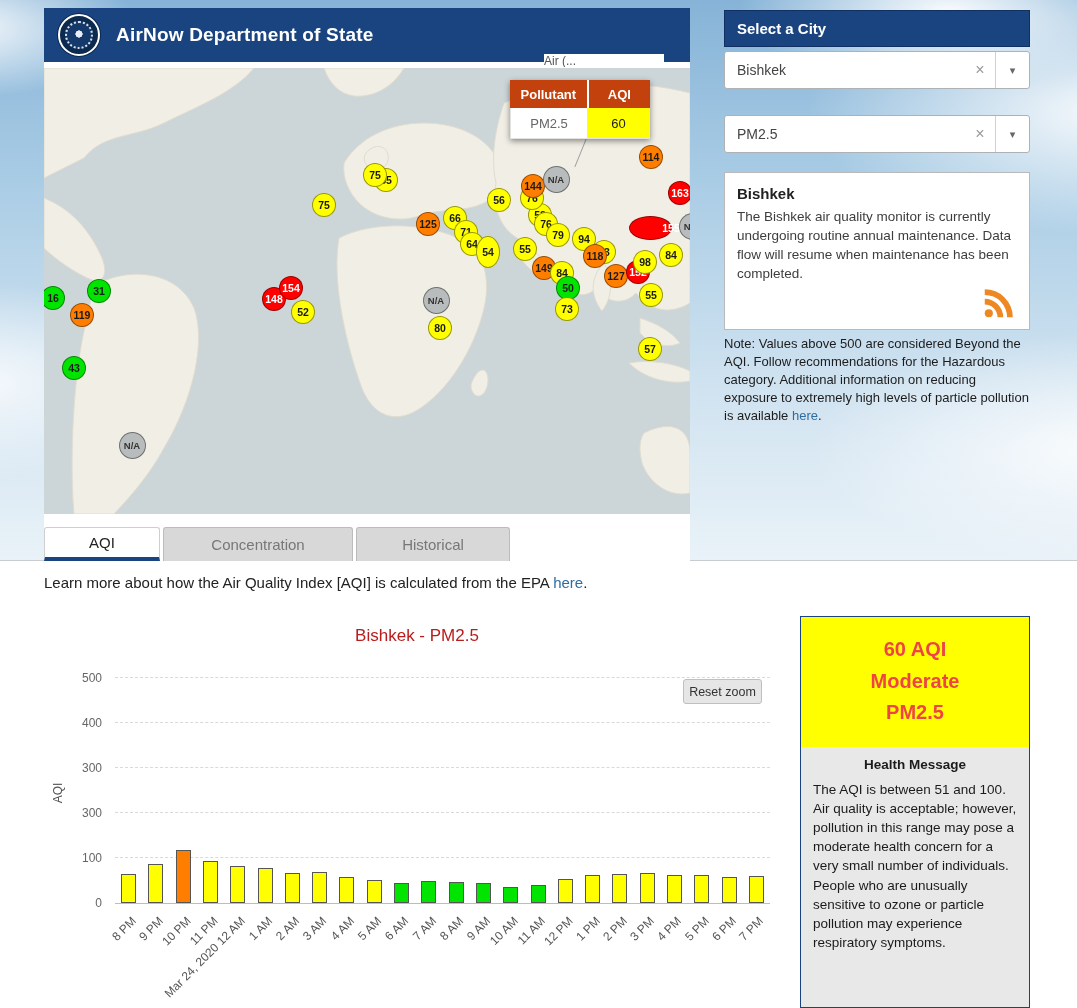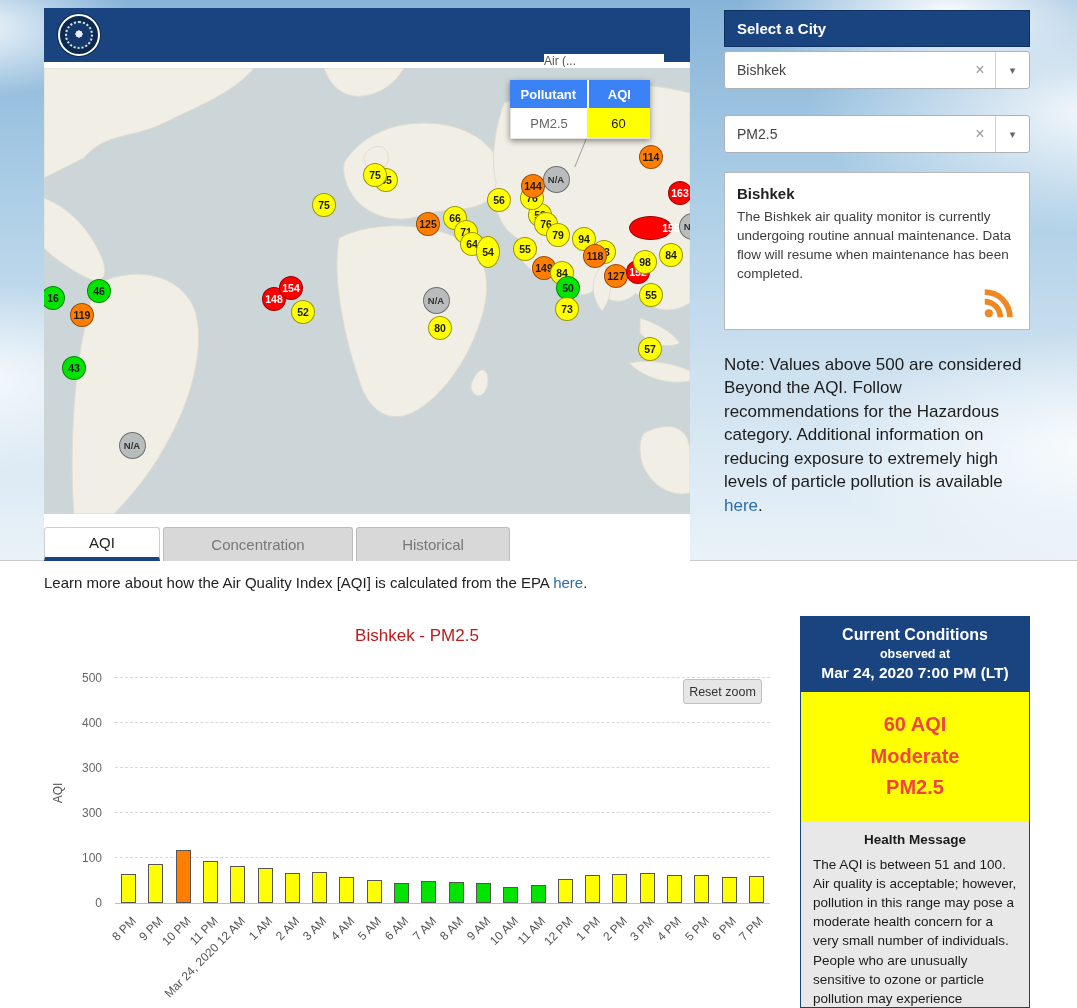--- a/index.html
+++ b/index.html
@@ -43,21 +43,21 @@
   .m-yellow { background:#ffff00; }
   .m-orange { background:#ff7e00; }
   .m-red    { background:#ff0000; color:#fff; }
   .m-gray   { background:#b9bcbc; color:#333; font-size:9.5px; }
 
   .tooltip { position:absolute; left:466px; top:12px; width:140px; z-index:20; background:#fff;
              box-shadow:0 2px 6px rgba(0,0,0,.45); }
   .tt-row { display:flex; }
   .tt-cell { flex:1; height:28px; display:flex; align-items:center; justify-content:center;
              font-size:13px; }
-  .tt-head .tt-cell { background:#3b82f6; color:#fff; font-weight:bold; }
+  .tt-head .tt-cell { background:#c2410c; color:#fff; font-weight:bold; }
   .tt-head .tt-cell:first-child { border-right:2px solid #fff; flex:1.25; }
   .tt-body .tt-cell { height:31px; border:1px solid #e2e2e2; border-top:none; color:#666; }
   .tt-body .tt-cell:first-child { flex:1.25; border-right:none; }
   .tt-body .tt-cell.aqi-val { background:#ffff00; color:#222; }
   .tt-stem { position:absolute; left:536px; top:70px; width:1px; height:30px; background:#9aa0a3;
              transform:rotate(22deg); z-index:19; }
 
   
   .tabs { position:absolute; left:0; bottom:0; height:34px; display:flex; gap:3px; }
   .tab { height:34px; display:flex; align-items:center; justify-content:center;
@@ -77,21 +77,21 @@
   .sb-caret-box { width:34px; height:100%; border-left:1px solid #d0d0d0; display:flex;
                   align-items:center; justify-content:center; color:#666; font-size:11px; cursor:pointer; }
   .gap-lg { height:22px; } .gap-md { height:19px; }
 
   .info-box { background:#fff; border:1px solid #b9b9b9; padding:12px 12px 10px 12px; position:relative;
               height:158px; }
   .info-title { font-size:15px; font-weight:bold; color:#222; margin-bottom:6px; }
   .info-text { font-size:13.5px; color:#3d3d3d; line-height:1.4; width:100%; }
   .rss { position:absolute; right:12px; bottom:8px; width:36px; height:36px; cursor:pointer; }
 
-  .note { font-size:17px; color:#1c1c1c; line-height:1.38; margin-top:23px; }
+  .note { font-size:13px; color:#1c1c1c; line-height:1.38; margin-top:5px; }
   a.link { color:#2e6da4; text-decoration:none; cursor:pointer; }
 
   
   .learn-more { position:absolute; left:44px; top:574px; font-size:15px; color:#222; }
 
   .chart { position:absolute; left:44px; top:618px; width:746px; height:390px; background:#fff; }
   .chart-title { text-align:center; font-size:17px; color:#b91c1c; padding-top:8px; }
   .reset-zoom { position:absolute; left:639px; top:61px; width:79px; height:25px;
                 background:#e6e6e6; border:1px solid #bfbfbf; border-radius:3px;
                 font-size:12.5px; color:#333; cursor:pointer; font-family:"Liberation Sans",sans-serif; }
@@ -123,20 +123,21 @@
 <body>
 
 <div class="hero">
 
   <div class="main-card">
     <div class="app-header">
       <div class="seal">
         <div class="seal-core"></div>
         <div class="seal-dot"></div>
       </div>
+      <div class="app-title">AirNow Department of State</div>
     </div>
 
     <div class="popup-fragment">Air (...</div>
 
     <div class="map">
       <svg viewBox="0 0 646 446" width="646" height="446">
         <rect width="646" height="446" fill="#ccd6d8"></rect>
         <g fill="#f1eee5" stroke="#e0dccf" stroke-width="1">
           <path d="M0,0 H210 C190,25 150,40 120,55 C90,70 60,65 40,90 L0,110 Z"></path>
           <path d="M0,130 C25,140 45,160 58,190 C64,205 60,215 48,212 C30,205 10,190 0,180 Z"></path>
@@ -150,21 +151,21 @@
           <path d="M560,195 c10,18 8,35 -2,48 c-10,-12 -14,-32 2,-48 Z"></path>
           <path d="M596,250 c15,5 30,12 40,25 c-12,6 -30,2 -40,-10 Z"></path>
           <path d="M585,295 c20,-4 45,0 61,8 l0,10 c-20,4 -45,-2 -61,-18 Z"></path>
           <path d="M600,365 C625,352 646,358 646,385 L646,425 C625,430 605,415 598,395 C595,383 595,372 600,365 Z"></path>
           <path d="M430,310 c6,-12 14,-10 14,2 c0,12 -8,20 -14,14 c-4,-5 -4,-10 0,-16 Z"></path>
         </g>
       </svg>
 
       <div class="markers-layer">
           <div class="marker m-green" style="height: 24px; width: 24px; left: -3px; top: 218px;">16</div>
-          <div class="marker m-green" style="height: 24px; width: 24px; left: 43px; top: 211px;">46</div>
+          <div class="marker m-green" style="height: 24px; width: 24px; left: 43px; top: 211px;">31</div>
           <div class="marker m-orange" style="height: 24px; width: 24px; left: 26px; top: 235px;">119</div>
           <div class="marker m-green" style="height: 24px; width: 24px; left: 18px; top: 288px;">43</div>
           <div class="marker m-gray" style="height: 27px; width: 27px; left: 74.5px; top: 363.5px;">N/A</div>
           <div class="marker m-red" style="height: 24px; width: 24px; left: 218px; top: 219px;">148</div>
           <div class="marker m-red" style="height: 24px; width: 24px; left: 235px; top: 208px;">154</div>
           <div class="marker m-yellow" style="height: 24px; width: 24px; left: 247px; top: 232px;">52</div>
           <div class="marker m-yellow" style="height: 24px; width: 24px; left: 268px; top: 125px;">75</div>
           <div class="marker m-yellow" style="height: 24px; width: 24px; left: 330px; top: 100px;">55</div>
           <div class="marker m-yellow" style="height: 24px; width: 24px; left: 319px; top: 95px;">75</div>
           <div class="marker m-orange" style="height: 24px; width: 24px; left: 372px; top: 144px;">125</div>
@@ -322,25 +323,20 @@
       <div class="xlabel" style="right: 150.104px;">2 PM</div>
       <div class="xlabel" style="right: 122.812px;">3 PM</div>
       <div class="xlabel" style="right: 95.5208px;">4 PM</div>
       <div class="xlabel" style="right: 68.2292px;">5 PM</div>
       <div class="xlabel" style="right: 40.9375px;">6 PM</div>
       <div class="xlabel" style="right: 13.6458px;">7 PM</div>
     </div>
 </div>
 
 <div class="cc">
-  <div class="cc-head">
-    <div class="cc-title">Current Conditions</div>
-    <div class="cc-obs">observed at</div>
-    <div class="cc-date">Mar 24, 2020 7:00 PM (LT)</div>
-  </div>
   <div class="cc-aqi">
     <div>60 AQI</div>
     <div>Moderate</div>
     <div>PM2.5</div>
   </div>
   <div class="cc-health">
     <div class="cc-health-title">Health Message</div>
     <div class="cc-health-text">The AQI is between 51 and 100. Air quality is acceptable; however, pollution in this range may pose a moderate health concern for a very small number of individuals. People who are unusually sensitive to ozone or particle pollution may experience respiratory symptoms.</div>
   </div>
 </div>

